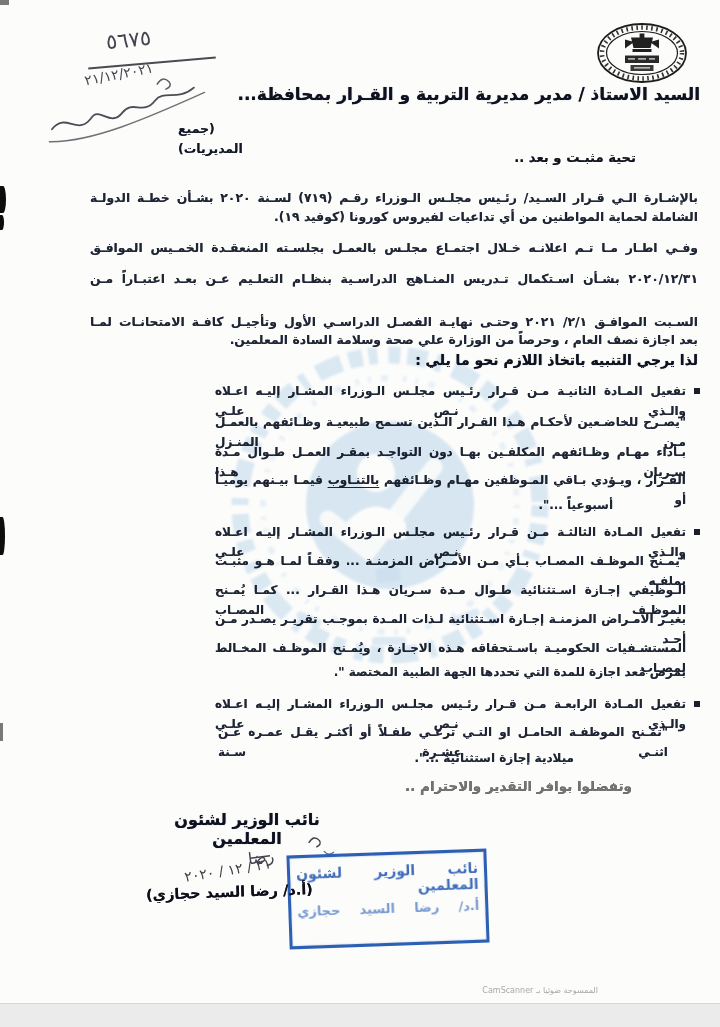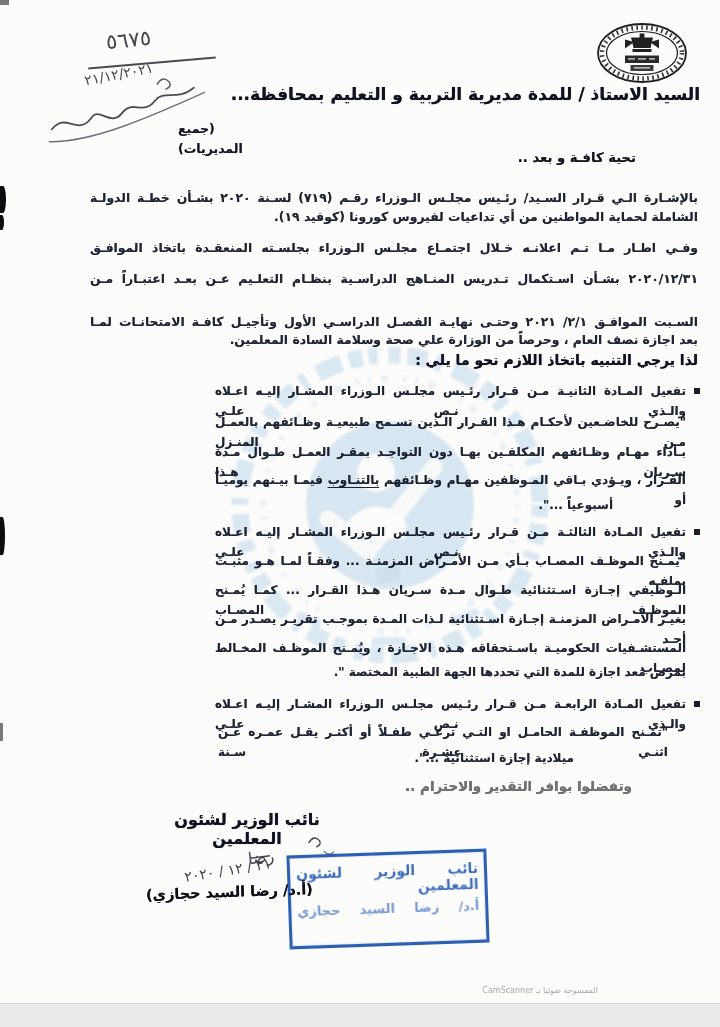--- a/index.html
+++ b/index.html
@@ -97,29 +97,29 @@
   <div style="position:absolute;left:88px;top:62px;width:128px;height:2px;background:#4a4a52;transform:rotate(-5deg);"></div>
   <div class="hand" style="left:84px;top:66px;font-size:14px;transform:rotate(-11deg);">٢١/١٢/٢٠٢١</div>
   <svg class="scribble" style="left:40px;top:74px;" width="175" height="70" viewBox="0 0 175 70">
     <g fill="none" stroke="#4c4c57" stroke-linecap="round" transform="rotate(-7 87 35)">
       <path stroke-width="1.8" d="M10,46 C26,30 34,56 50,40 C60,28 68,52 82,38 C94,26 102,44 116,30 C126,20 138,34 156,22"></path>
       <path stroke-width="1.4" opacity=".8" d="M6,58 C48,64 108,46 166,28"></path>
       <path stroke-width="1.5" opacity=".9" d="M120,14 q6,-8 12,-1 q3,5 -4,7"></path>
     </g>
   </svg>
 
-  <div class="line hline" style="top:84px;right:20px;font-size:17px;height:26px;">السيد الاستاذ / للمدة مديرية التربية و التعليم بمحافظة...</div>
+  <div class="line hline" style="top:84px;right:20px;font-size:17px;height:26px;">السيد الاستاذ / مدير مديرية التربية و القـرار بمحافظة...</div>
   <div class="line" style="top:119px;left:178px;width:100px;text-align:left;font-size:12.5px;color:#121726;">(جميع المديريات)</div>
 
-  <div class="line" style="top:148px;right:84px;font-size:13.2px;color:#10141f;">تحية كافـة و بعد ..</div>
+  <div class="line" style="top:148px;right:84px;font-size:13.2px;color:#10141f;">تحية مثبـت و بعد ..</div>
 
   <div class="line j" style="top:188px;right:22px;left:90px;">بالإشـارة الـي قـرار السـيد/ رئـيس مجلـس الـوزراء رقـم (٧١٩) لسـنة ٢٠٢٠ بشـأن خطـة الدولـة</div>
   <div class="line nat" style="top:207px;right:22px;">الشاملة لحماية المواطنين من أي تداعيات لفيروس كورونا (كوفيد ١٩).</div>
 
-  <div class="line j" style="top:238px;right:22px;left:90px;">وفـي اطـار مـا تـم اعلانـه خـلال اجتمـاع مجلـس الـوزراء بجلسـته المنعقـدة باتخاذ الموافـق</div>
+  <div class="line j" style="top:238px;right:22px;left:90px;">وفـي اطـار مـا تـم اعلانـه خـلال اجتمـاع مجلـس بالعمـل بجلسـته المنعقـدة الخمـيس الموافـق</div>
   <div class="line j" style="top:269px;right:22px;left:90px;">٢٠٢٠/١٢/٣١ بشـأن اسـتكمال تـدريس المنـاهج الدراسـية بنظـام التعلـيم عـن بعـد اعتبـاراً مـن</div>
   <div class="line j" style="top:300px;right:22px;left:90px;margin-top:12px;">السـبت الموافـق ٢/١/ ٢٠٢١ وحتـى نهايـة الفصـل الدراسـي الأول وتأجيـل كافـة الامتحانـات لمـا</div>
   <div class="line" style="top:350px;right:22px;font-size:14px;color:#0e1220;text-shadow:0 0 .7px rgba(8,12,26,.85);">لذا يرجي التنبيه باتخاذ اللازم نحو ما يلي :</div>
 
   <div class="line nat" style="top:330px;right:22px;">بعد اجازة نصف العام ، وحرصاً من الوزارة علي صحة وسلامة السادة المعلمين.</div>
 
   <div class="bullet-dot" style="right:20px;top:388px;"></div>
   <div class="line blt j" style="top:381px;right:34px;left:215px;">تفعيل المـادة الثانيـة مـن قـرار رئـيس مجلـس الـوزراء المشـار إليـه اعـلاه والـذي نـص علـي</div>
   <div class="line blt j" style="top:412px;right:34px;left:215px;">"يصـرح للخاضـعين لأحكـام هـذا القـرار الـذين تسـمح طبيعيـة وظـائفهم بالعمـل مـن المنـزل</div>
   <div class="line blt j" style="top:442px;right:34px;left:215px;">بـأداء مهـام وظـائفهم المكلفـين بهـا دون التواجـد بمقـر العمـل طـوال مـدة سـريان هـذا</div>

